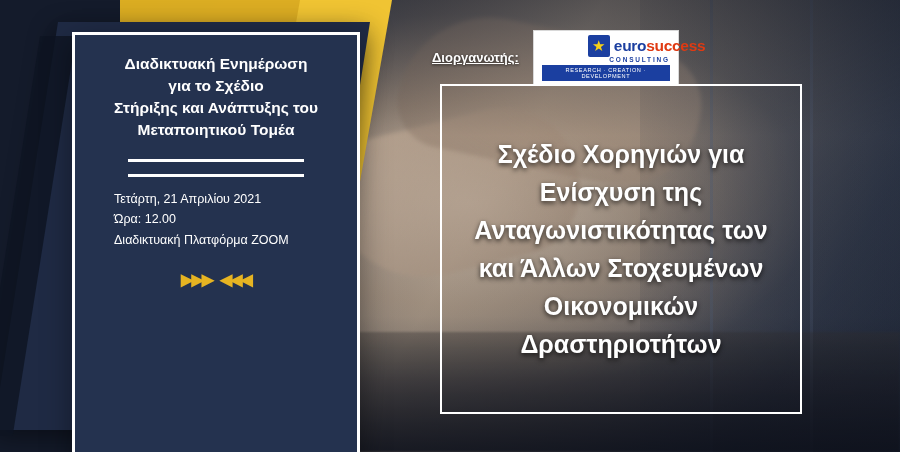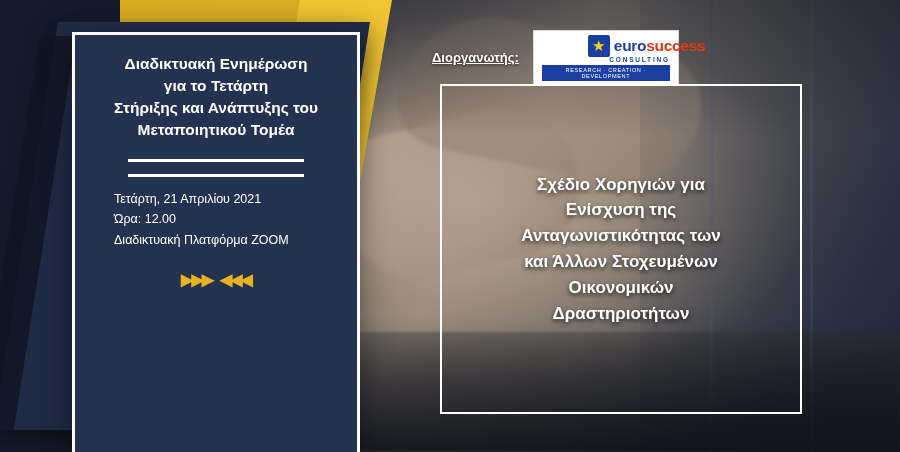--- a/index.html
+++ b/index.html
@@ -275,21 +275,21 @@
     width: 362px; height: 330px;
     border: 2px solid #ffffff;
     box-sizing: border-box;
     display: flex;
     align-items: center;
     justify-content: center;
     padding: 10px 8px;
   }
   .right-title {
     color: #ffffff;
-    font-size: 17px;
+    font-size: 25px;
     font-weight: bold;
     line-height: 1.52;
     text-align: center;
     text-shadow: 0 2px 5px rgba(0,0,0,0.75);
   }
 </style>
 </head>
 <body>
 
 <div class="poster">
@@ -303,21 +303,21 @@
 
   <div class="deco-yellow"></div>
   <div class="deco-yellow-2"></div>
   <div class="deco-navy-dark"></div>
   <div class="deco-navy-slab"></div>
   <div class="deco-navy-slab-2"></div>
 
   <div class="left-card">
     <div class="left-title">
       <div>Διαδικτυακή Ενημέρωση</div>
-      <div>για το Τετάρτη</div>
+      <div>για το Σχέδιο</div>
       <div>Στήριξης και Ανάπτυξης του</div>
       <div>Μεταποιητικού Τομέα</div>
     </div>
 
     <div class="rule"></div>
 
 
     <div class="rule-2"></div>
 
     <div class="details">

